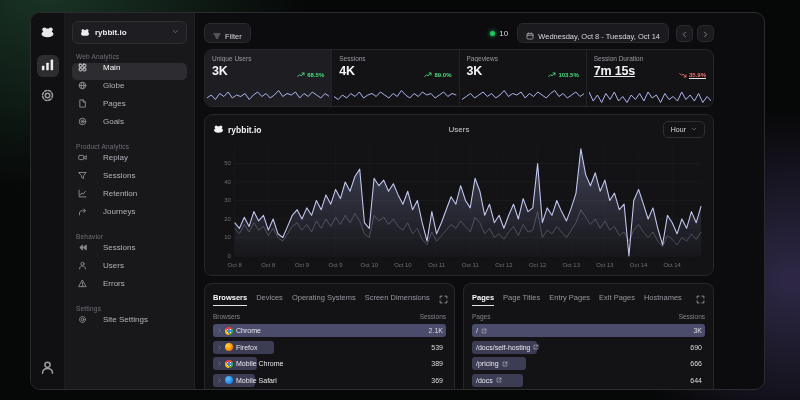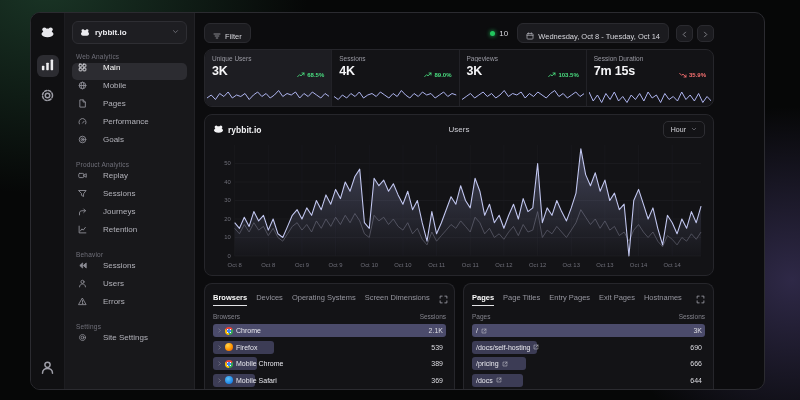--- a/index.html
+++ b/index.html
@@ -49,21 +49,21 @@
   .btn .ic svg { width:8px; height:8px; }
   .live { display:flex; align-items:center; gap:4px; margin-left:auto; margin-right:9px; font-size:8px; color:#d6d6dc; }
   .live-dot { width:5px; height:5px; border-radius:50%; background:#22c55e; box-shadow:0 0 4px #22c55e; }
   .chev-btn { width:17px; height:17px; display:flex; align-items:center; justify-content:center;
     background:#1b1b1f; border:1px solid #2a2a2f; border-radius:5px; color:#a7a7af; cursor:pointer; }
   .chev-btn svg { width:7px; height:7px; }
   .date-btn { margin-right:7px; }
   
   .stats { margin-top:4px; display:flex; background:#131316; border:1px solid #26262b; border-radius:8px; overflow:hidden; height:58px; flex-shrink:0; }
   .stat-card { flex:1; position:relative; padding:5px 7px 0; border-right:1px solid #222227; cursor:pointer; min-width:0; }
-  .stat-card:last-child { border-right:none; }
+  .stat-card:last-child { border-right:none;text-decoration:underline; }
   .stat-card.selected { background:#1d1d22; }
   .stat-title { font-size:6.5px; color:#9a9aa3; white-space:nowrap; overflow:hidden; display:block; }
   .stat-vrow { display:flex; align-items:flex-end; justify-content:space-between; margin-top:2px; }
   .stat-value { font-size:12.5px; font-weight:bold; color:#f5f5f7; letter-spacing:-.2px; }
   .stat-change { display:flex; align-items:center; gap:2px; font-size:6px; font-weight:bold; }
   .stat-change .ic { display:flex; } .stat-change .ic svg { width:8px; height:6px; }
   .stat-change.positive { color:#4ade80; } .stat-change.negative { color:#f87171; }
   .spark { position:absolute; left:2px; right:2px; bottom:0; height:20px; width:calc(100% - 4px); }
   
   .chart-panel { margin-top:7px; background:#131316; border:1px solid #26262b; border-radius:8px; padding:5px 8px 2px; height:162px; flex-shrink:0; }
@@ -160,39 +160,30 @@
           <span>Main</span>
         </div>
         <div class="side-item">
           <span class="ic">
             <svg viewBox="0 0 12 12" fill="none" stroke="currentColor" stroke-width="1.2" stroke-linecap="round" stroke-linejoin="round">
               <circle cx="6" cy="6" r="4.4"></circle>
               <ellipse cx="6" cy="6" rx="1.9" ry="4.4"></ellipse>
               <path d="M1.6 6h8.8"></path>
             </svg>
           </span>
-          <span>Mobile</span>
+          <span>Globe</span>
         </div>
         <div class="side-item">
           <span class="ic">
             <svg viewBox="0 0 12 12" fill="none" stroke="currentColor" stroke-width="1.2" stroke-linecap="round" stroke-linejoin="round">
               <path d="M3 1.2h3.8L9.8 4v6.8H3z"></path>
               <path d="M6.8 1.2V4h3"></path>
             </svg>
           </span>
           <span>Pages</span>
-        </div>
-        <div class="side-item">
-          <span class="ic">
-            <svg viewBox="0 0 12 12" fill="none" stroke="currentColor" stroke-width="1.2" stroke-linecap="round" stroke-linejoin="round">
-              <path d="M1.8 9.2a4.8 4.8 0 1 1 8.4 0"></path>
-              <path d="M6 8.2l2.2-2.6"></path>
-            </svg>
-          </span>
-          <span>Performance</span>
         </div>
         <div class="side-item">
           <span class="ic">
             <svg viewBox="0 0 12 12" fill="none" stroke="currentColor" stroke-width="1.2" stroke-linecap="round" stroke-linejoin="round">
               <circle cx="6" cy="6" r="4.4"></circle>
               <circle cx="6" cy="6" r="2"></circle>
               <circle cx="6" cy="6" r=".4" fill="currentColor"></circle>
             </svg>
           </span>
           <span>Goals</span>
@@ -211,34 +202,34 @@
           <span class="ic">
             <svg viewBox="0 0 12 12" fill="none" stroke="currentColor" stroke-width="1.2" stroke-linecap="round" stroke-linejoin="round">
               <path d="M1.2 2h9.6L7.4 6.4V10L4.6 8.4V6.4z"></path>
             </svg>
           </span>
           <span>Sessions</span>
         </div>
         <div class="side-item">
           <span class="ic">
             <svg viewBox="0 0 12 12" fill="none" stroke="currentColor" stroke-width="1.2" stroke-linecap="round" stroke-linejoin="round">
+              <path d="M1.5 1.5v9h9"></path>
+              <path d="M3.2 8l2-2.8 1.8 1.6 2.8-3.6"></path>
+            </svg>
+          </span>
+          <span>Retention</span>
+        </div>
+        <div class="side-item">
+          <span class="ic">
+            <svg viewBox="0 0 12 12" fill="none" stroke="currentColor" stroke-width="1.2" stroke-linecap="round" stroke-linejoin="round">
               <path d="M2 10.5V8c0-1.8 1.3-3 3.2-3H10"></path>
               <path d="M7.6 2.6L10 5 7.6 7.4"></path>
             </svg>
           </span>
           <span>Journeys</span>
-        </div>
-        <div class="side-item">
-          <span class="ic">
-            <svg viewBox="0 0 12 12" fill="none" stroke="currentColor" stroke-width="1.2" stroke-linecap="round" stroke-linejoin="round">
-              <path d="M1.5 1.5v9h9"></path>
-              <path d="M3.2 8l2-2.8 1.8 1.6 2.8-3.6"></path>
-            </svg>
-          </span>
-          <span>Retention</span>
         </div>
         <div class="sec-label">Behavior</div>
         <div class="side-item">
           <span class="ic">
             <svg viewBox="0 0 12 12" fill="none" stroke="currentColor" stroke-width="1.2" stroke-linecap="round" stroke-linejoin="round">
               <path d="M5.8 3L2.4 6l3.4 3z" fill="currentColor"></path>
               <path d="M10.6 3L7.2 6l3.4 3z" fill="currentColor"></path>
             </svg>
           </span>
           <span>Sessions</span>

